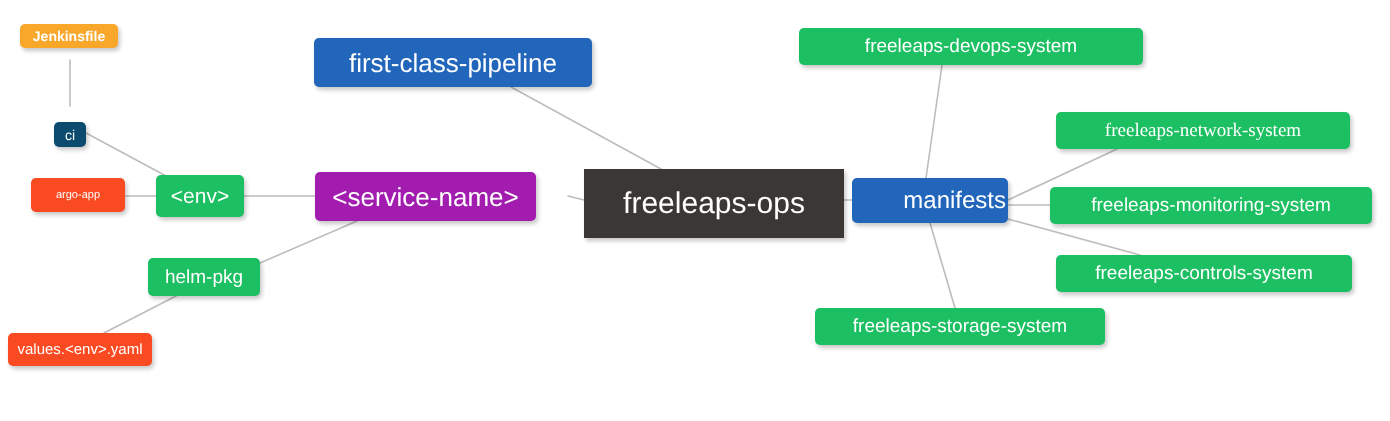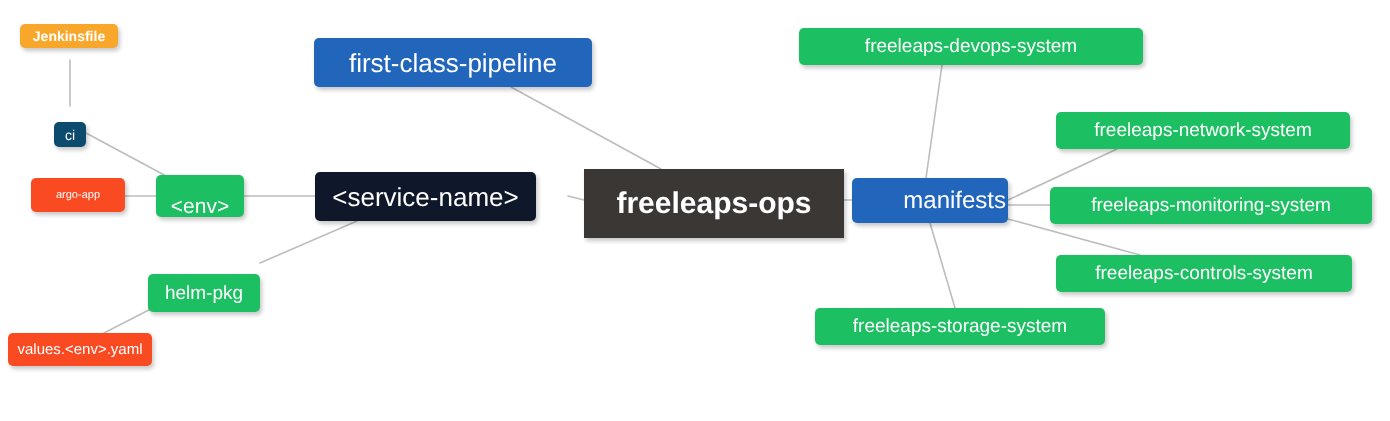--- a/index.html
+++ b/index.html
@@ -38,21 +38,20 @@
     cursor: pointer;
     user-select: none;
   }
   .node-label {
     display: block;
     line-height: 1;
     padding: 0 2px;
   }
   .sq {
     border-radius: 0;
-    font-weight: bold;
   }
 </style>
 </head>
 <body>
 
 <div id="canvas">
   <svg id="edges" viewBox="0 0 1390 421">
       <line x1="70" y1="60" x2="70" y2="106" stroke="#bdbdbd" stroke-width="1.6" stroke-linecap="round"></line>
       <line x1="86" y1="133" x2="168" y2="177" stroke="#bdbdbd" stroke-width="1.6" stroke-linecap="round"></line>
       <line x1="125" y1="196" x2="156" y2="196" stroke="#bdbdbd" stroke-width="1.6" stroke-linecap="round"></line>
@@ -71,45 +70,45 @@
   <div id="node-layer">
       <div class="node" style="left: 20px; top: 24px; width: 98px; height: 24px; background: rgb(249, 167, 43); font-size: 14px; font-weight: bold;">
         <span class="node-label">Jenkinsfile</span>
       </div>
       <div class="node" style="left: 54px; top: 106px; width: 32px; height: 25px; background: #0c4a6e; font-size: 14px; margin-top: 16px;">
         <span class="node-label">ci</span>
       </div>
       <div class="node" style="left: 31px; top: 178px; width: 94px; height: 34px; background: rgb(250, 74, 34); font-size: 11px;">
         <span class="node-label">argo-app</span>
       </div>
-      <div class="node" style="left: 156px; top: 175px; width: 88px; height: 42px; background: rgb(28, 191, 97); font-size: 21px; align-items: flex-end;">
+      <div class="node" style="left: 156px; top: 175px; width: 88px; height: 42px; background: rgb(28, 191, 97); font-size: 21px;">
         <span class="node-label">&lt;env&gt;</span>
       </div>
-      <div class="node" style="left: 148px; top: 258px; width: 112px; height: 38px; background: rgb(28, 191, 97); font-size: 19px; margin-top: 16px;">
+      <div class="node" style="left: 148px; top: 258px; width: 112px; height: 38px; background: rgb(28, 191, 97); font-size: 19px;">
         <span class="node-label">helm-pkg</span>
       </div>
       <div class="node" style="left: 8px; top: 333px; width: 144px; height: 33px; background: rgb(250, 74, 34); font-size: 15px;">
         <span class="node-label">values.&lt;env&gt;.yaml</span>
       </div>
       <div class="node" style="left: 314px; top: 38px; width: 278px; height: 49px; background: rgb(33, 102, 187); font-size: 26px;">
         <span class="node-label">first-class-pipeline</span>
       </div>
-      <div class="node" style="left: 315px; top: 172px; width: 221px; height: 49px; background: #0f172a; font-size: 26px;">
+      <div class="node" style="left: 315px; top: 172px; width: 221px; height: 49px; background: #a21caf; font-size: 26px;">
         <span class="node-label">&lt;service-name&gt;</span>
       </div>
       <div class="node sq" style="left: 584px; top: 169px; width: 260px; height: 69px; background: rgb(59, 55, 52); font-size: 30px;">
         <span class="node-label">freeleaps-ops</span>
       </div>
       <div class="node" style="left: 852px; top: 178px; width: 156px; height: 45px; background: rgb(33, 102, 187); font-size: 24px; justify-content: flex-end;">
         <span class="node-label">manifests</span>
       </div>
       <div class="node" style="left: 799px; top: 28px; width: 344px; height: 37px; background: rgb(28, 191, 97); font-size: 19px;">
         <span class="node-label">freeleaps-devops-system</span>
       </div>
-      <div class="node" style="left: 1056px; top: 112px; width: 294px; height: 37px; background: rgb(28, 191, 97); font-size: 19px;">
+      <div class="node" style="left: 1056px; top: 112px; width: 294px; height: 37px; background: rgb(28, 191, 97); font-size: 19px; font-family: Liberation Serif, serif;">
         <span class="node-label">freeleaps-network-system</span>
       </div>
       <div class="node" style="left: 1050px; top: 187px; width: 322px; height: 37px; background: rgb(28, 191, 97); font-size: 19px;">
         <span class="node-label">freeleaps-monitoring-system</span>
       </div>
       <div class="node" style="left: 1056px; top: 255px; width: 296px; height: 37px; background: rgb(28, 191, 97); font-size: 19px; text-align: center;">
         <span class="node-label">freeleaps-controls-system</span>
       </div>
       <div class="node" style="left: 815px; top: 308px; width: 290px; height: 37px; background: rgb(28, 191, 97); font-size: 19px;">
         <span class="node-label">freeleaps-storage-system</span>

